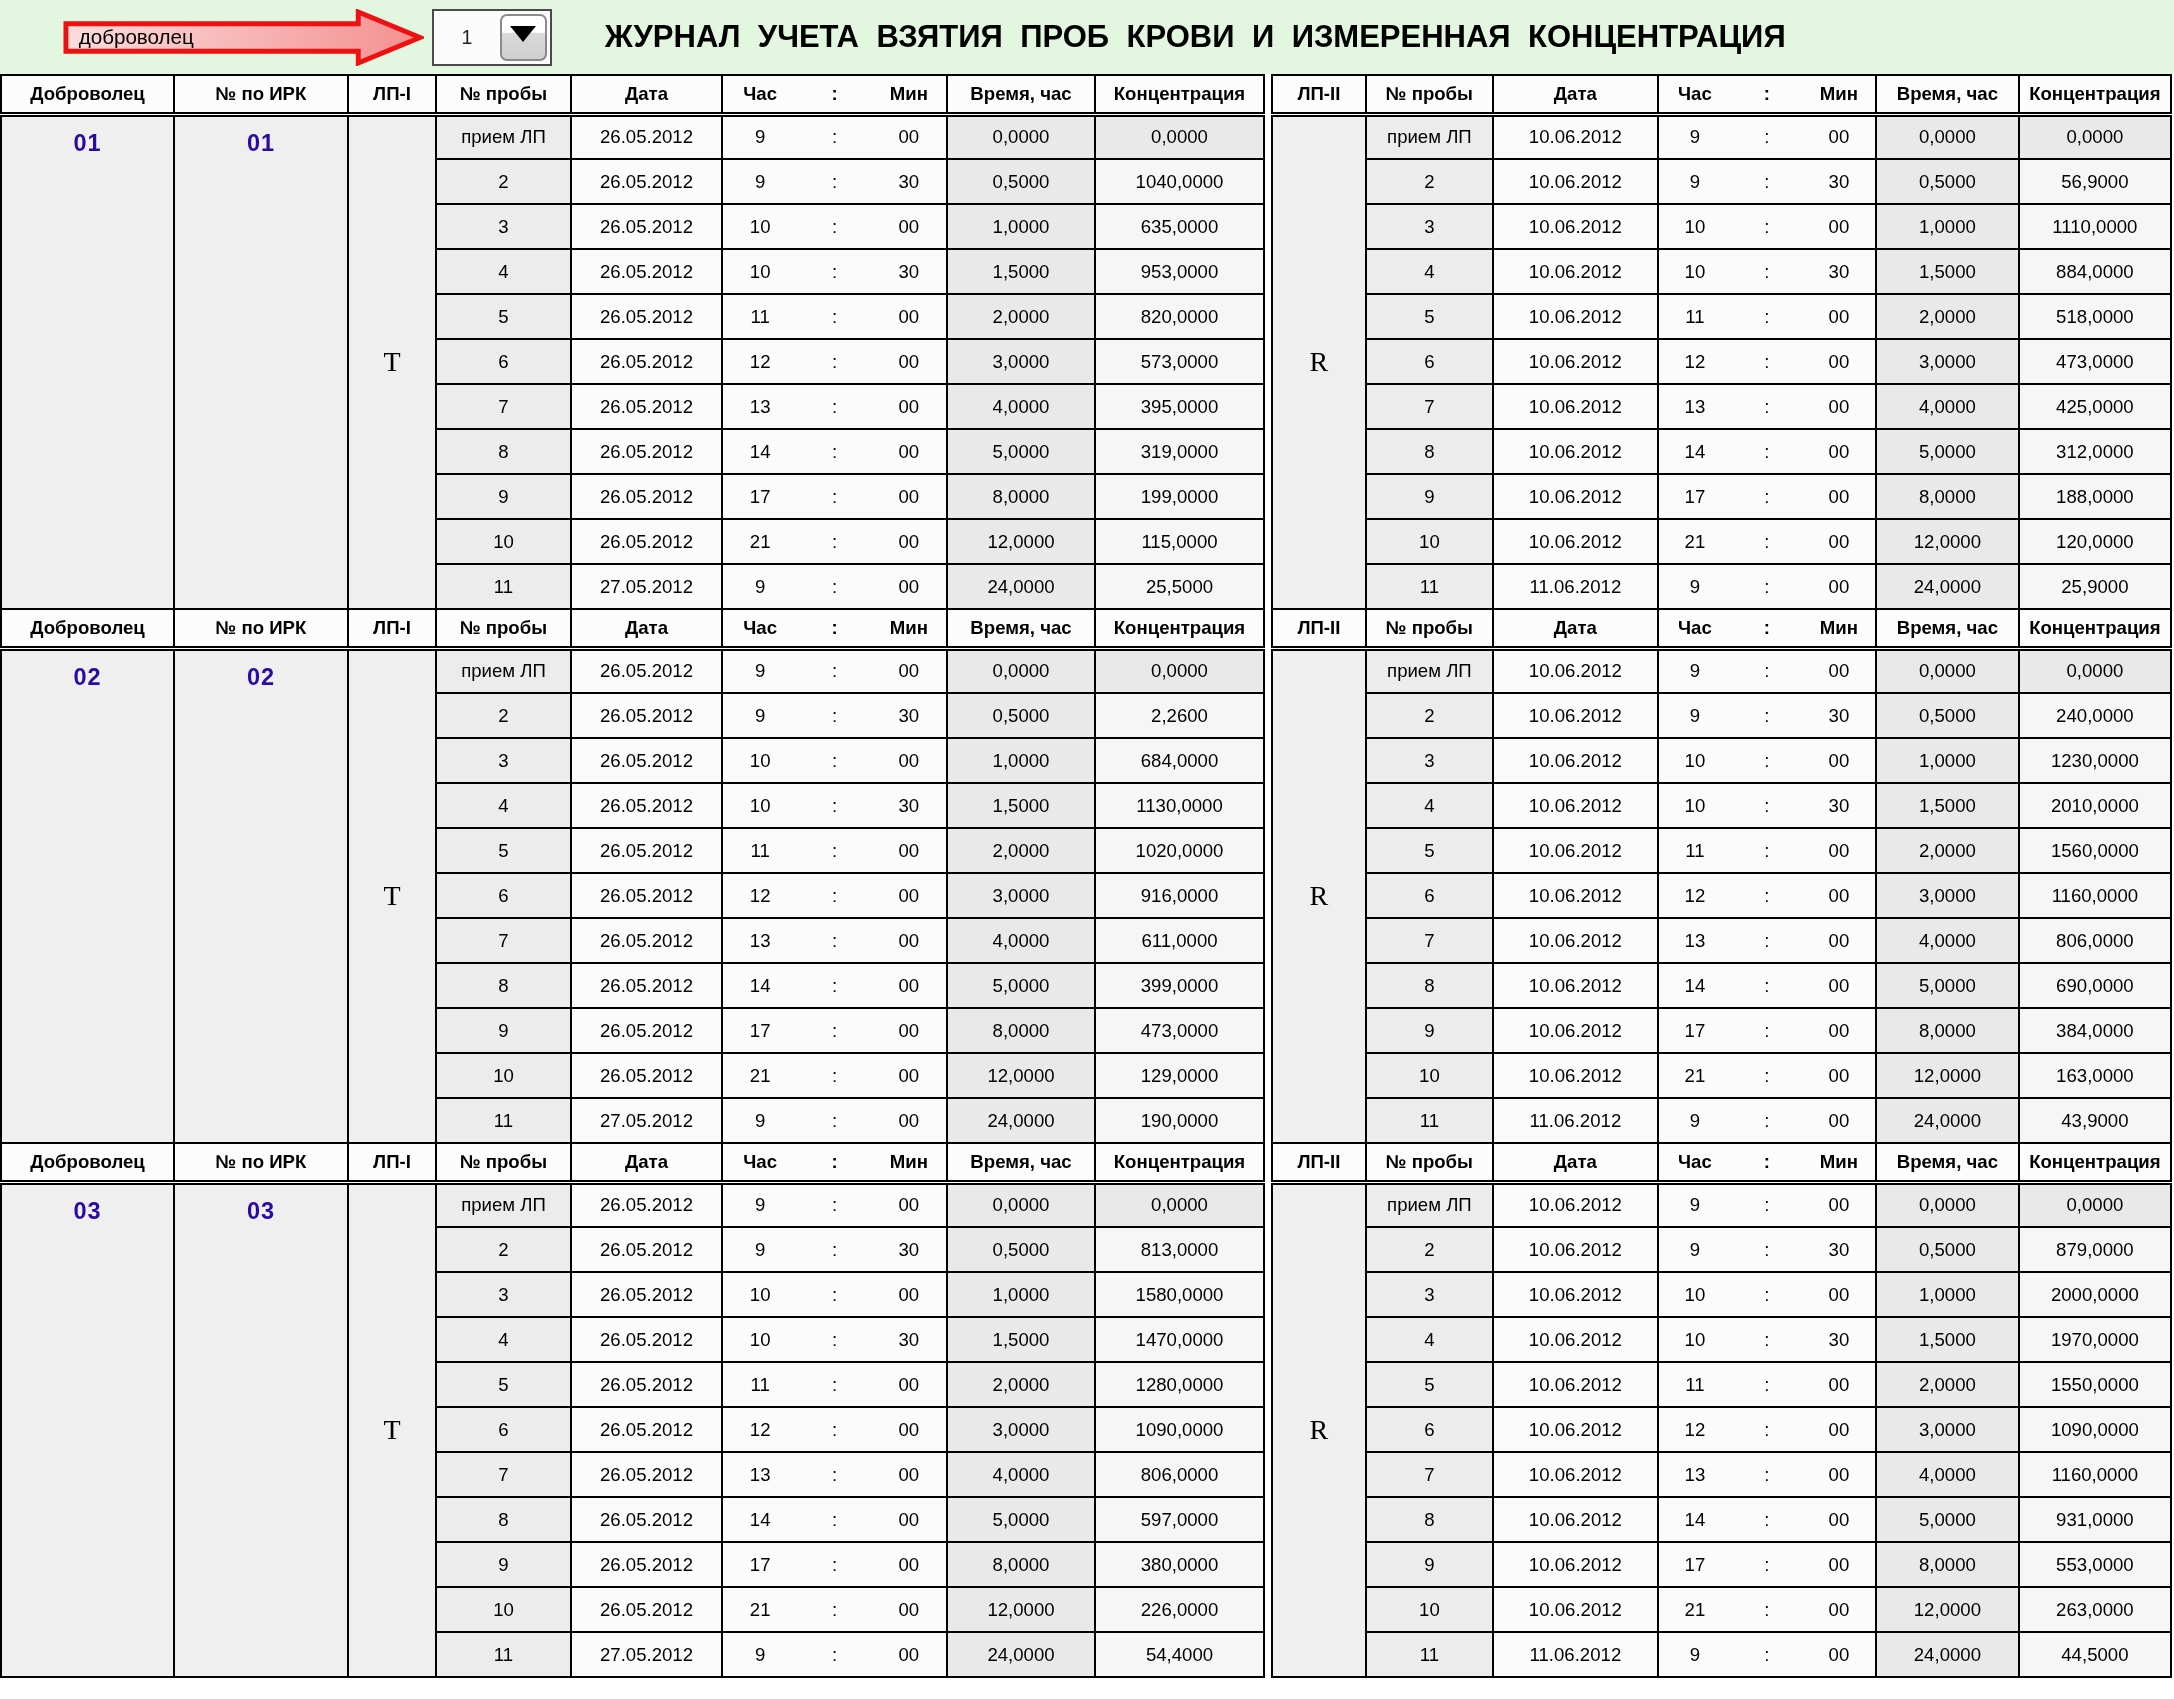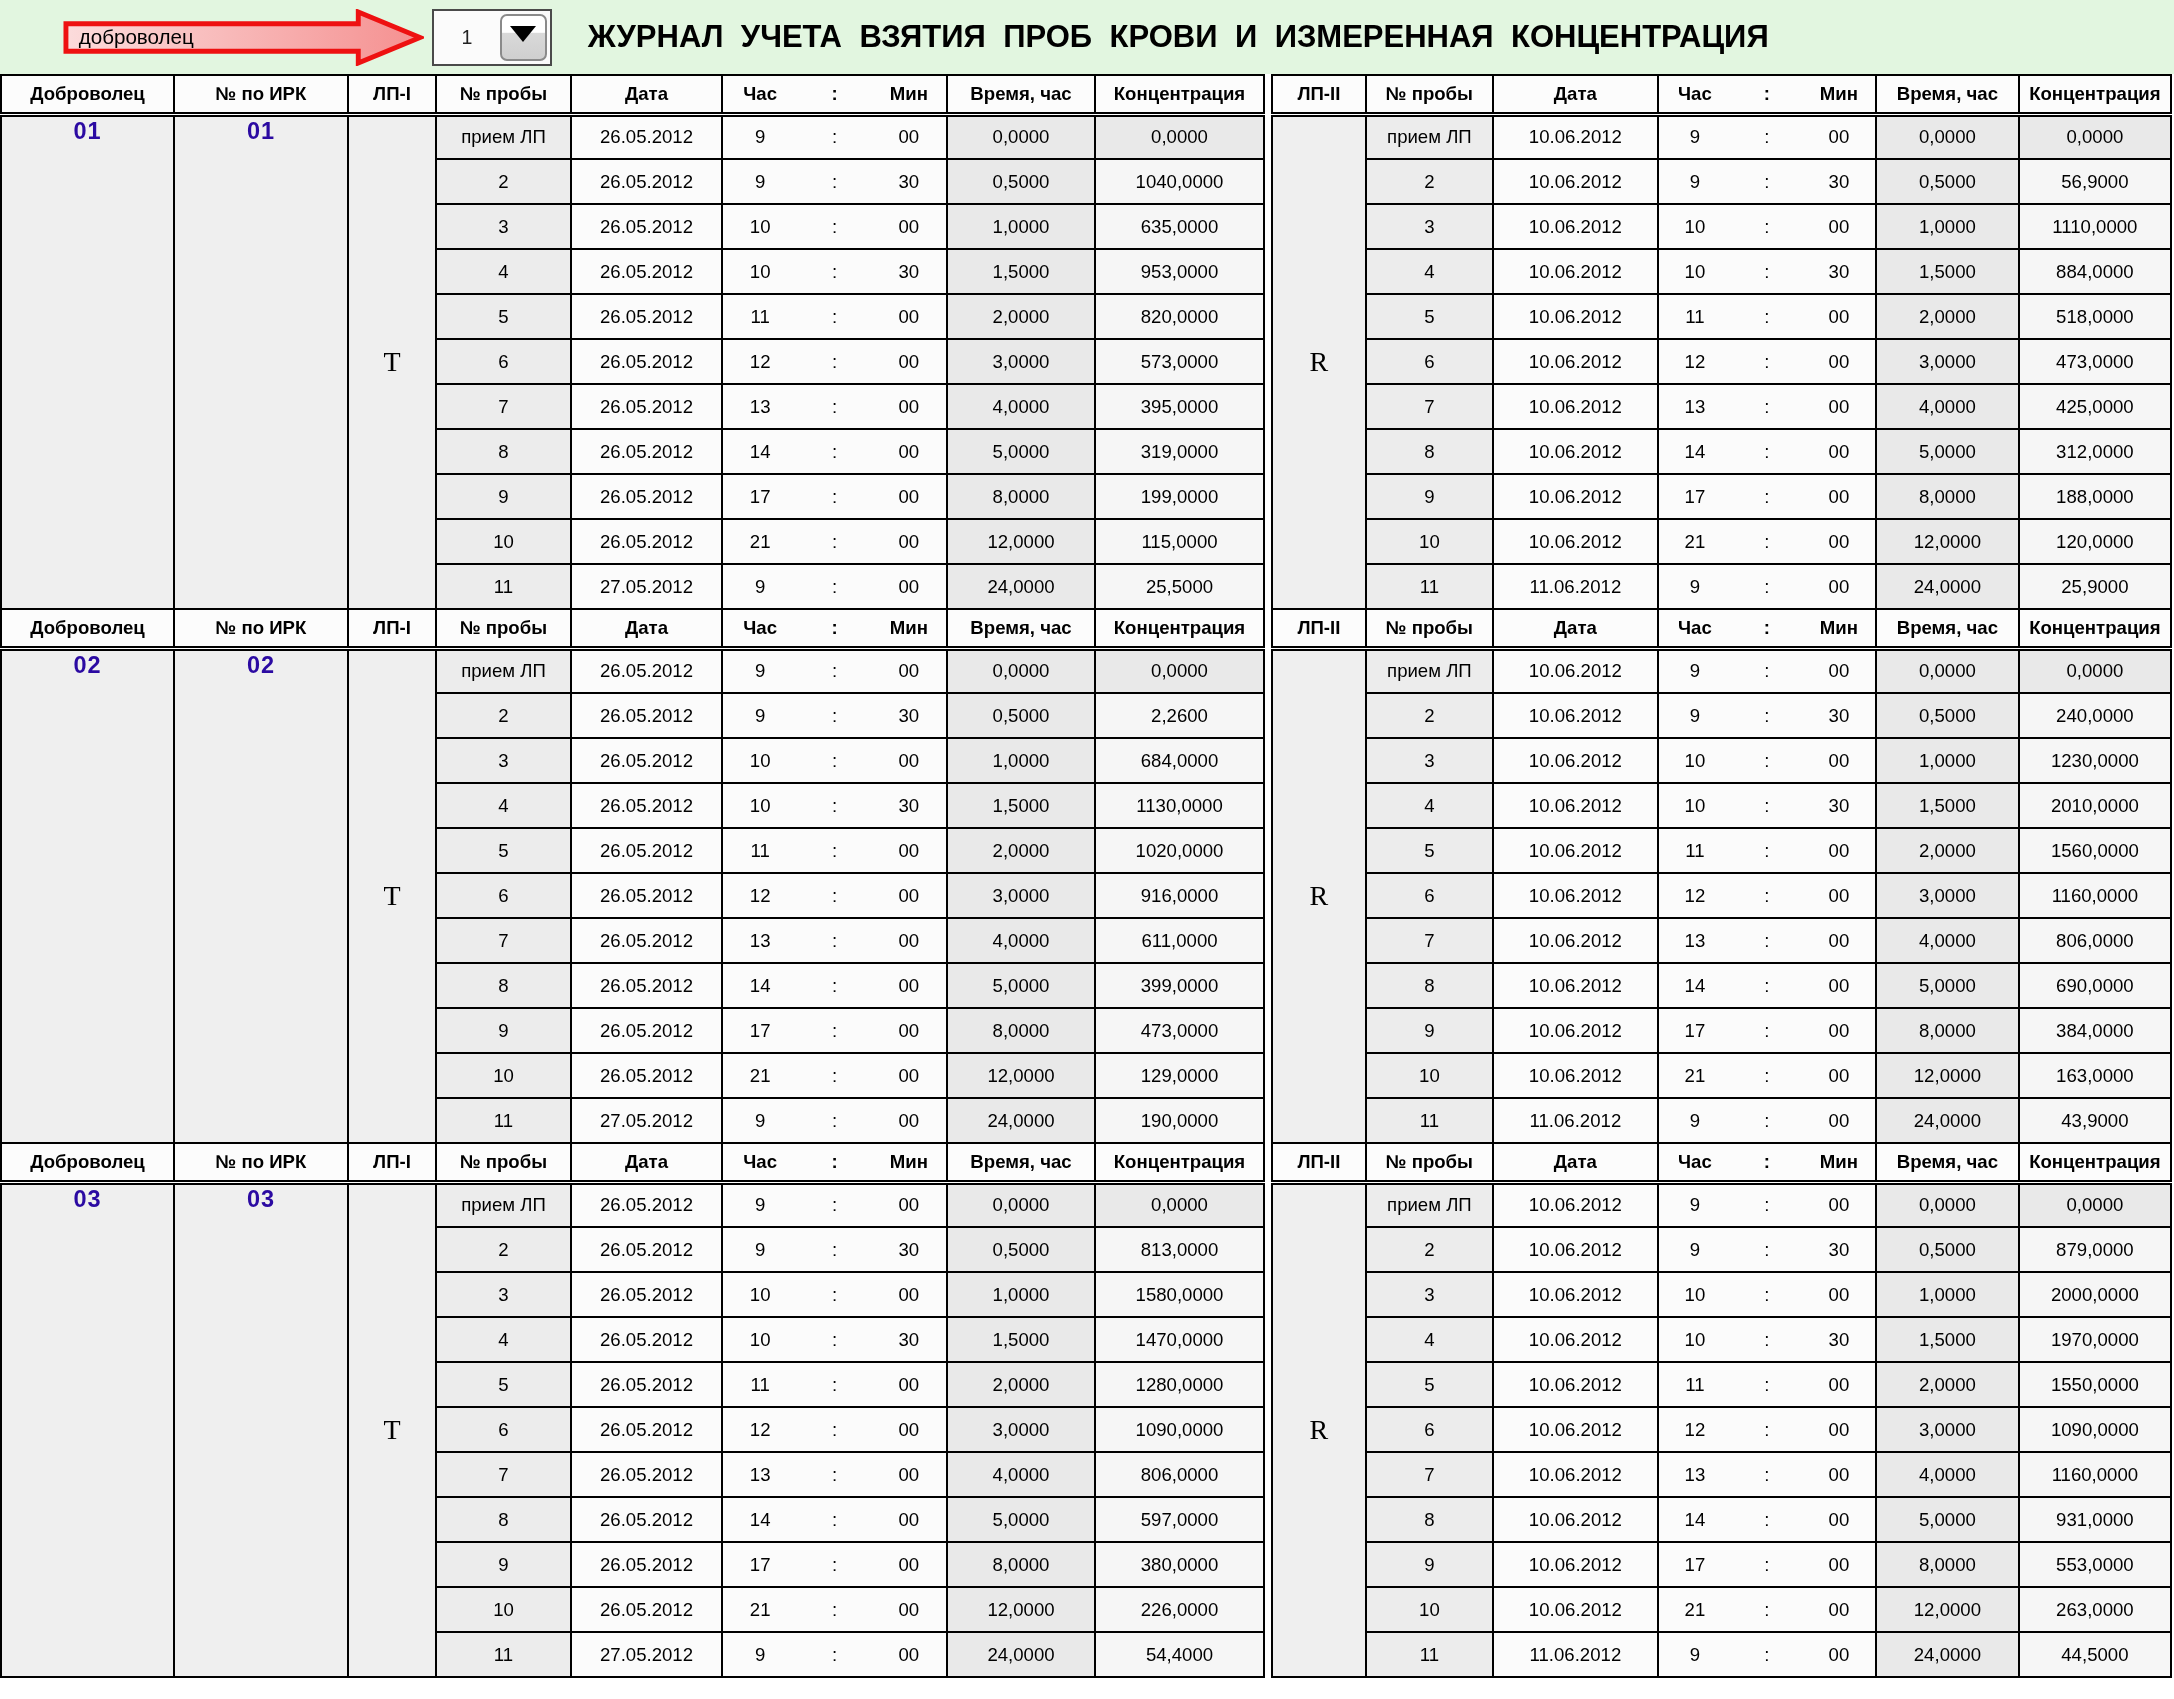--- a/index.html
+++ b/index.html
@@ -28,21 +28,21 @@
     width:47px;height:47px;margin-right:2.9px;border:2px solid #8a8a8a;
     border-radius:6.9px;background:linear-gradient(#ffffff 38%,#d9d9d9 40%,#cfcfcf);
     display:flex;align-items:center;justify-content:center;cursor:pointer;padding:0;
   }
   .tri{
     width:0;height:0;border-left:13.7px solid transparent;
     border-right:13.7px solid transparent;border-top:16.7px solid #000;
     margin-top:-5.9px;
   }
   .title{
-    margin-left:36px;font-size:31px;font-weight:bold;letter-spacing:0px;
+    margin-left:53px;font-size:31px;font-weight:bold;letter-spacing:0px;
     word-spacing:8.8px;white-space:nowrap;
   }
   
   .tables{display:flex;background:#fff;padding-right:5.9px;box-sizing:border-box;}
   .gap{width:5.9px;background:#fff;flex:0 0 auto;}
   table{
     border-collapse:collapse;table-layout:fixed;
     border:2.9px solid #000;flex:0 0 auto;
   }
   table.left{width:1264px;}
@@ -53,21 +53,21 @@
   }
   tr.hdr{height:39px;}
   tr.row{height:45px;}
   tr.hdr th{
     font-weight:bold;background:#fcfcfc;border-bottom:5.9px double #000;
     border-top:2.9px solid #000;font-size:18.6px;
   }
   td.c-fixed{background:#efefef;}
   td.vol-num{
     color:#2b0aa2;font-weight:bold;font-size:23.5px;vertical-align:top;
-    padding-top:1px;letter-spacing:1px;
+    padding-top:13px;letter-spacing:1px;
   }
   td.code-letter{
     font-family:"Liberation Serif",serif;font-size:28px;background:#efefef;
   }
   td.c-sample{background:#ececec;}
   td.c-date{background:#fbfbfb;}
   td.c-hm{background:#fbfbfb;}
   td.c-time{background:#e9e9e9;}
   td.c-conc{background:#f6f6f6;}
   td.c-conc.first{background:#e9e9e9;}

